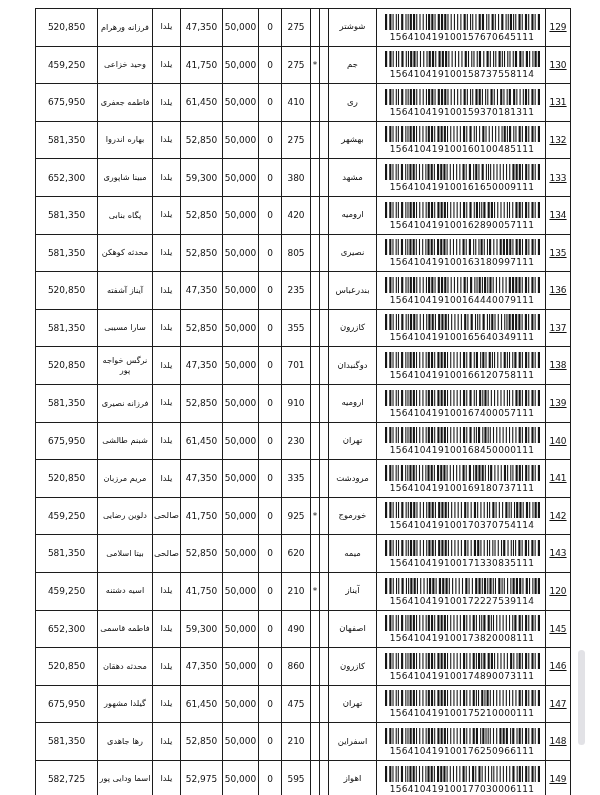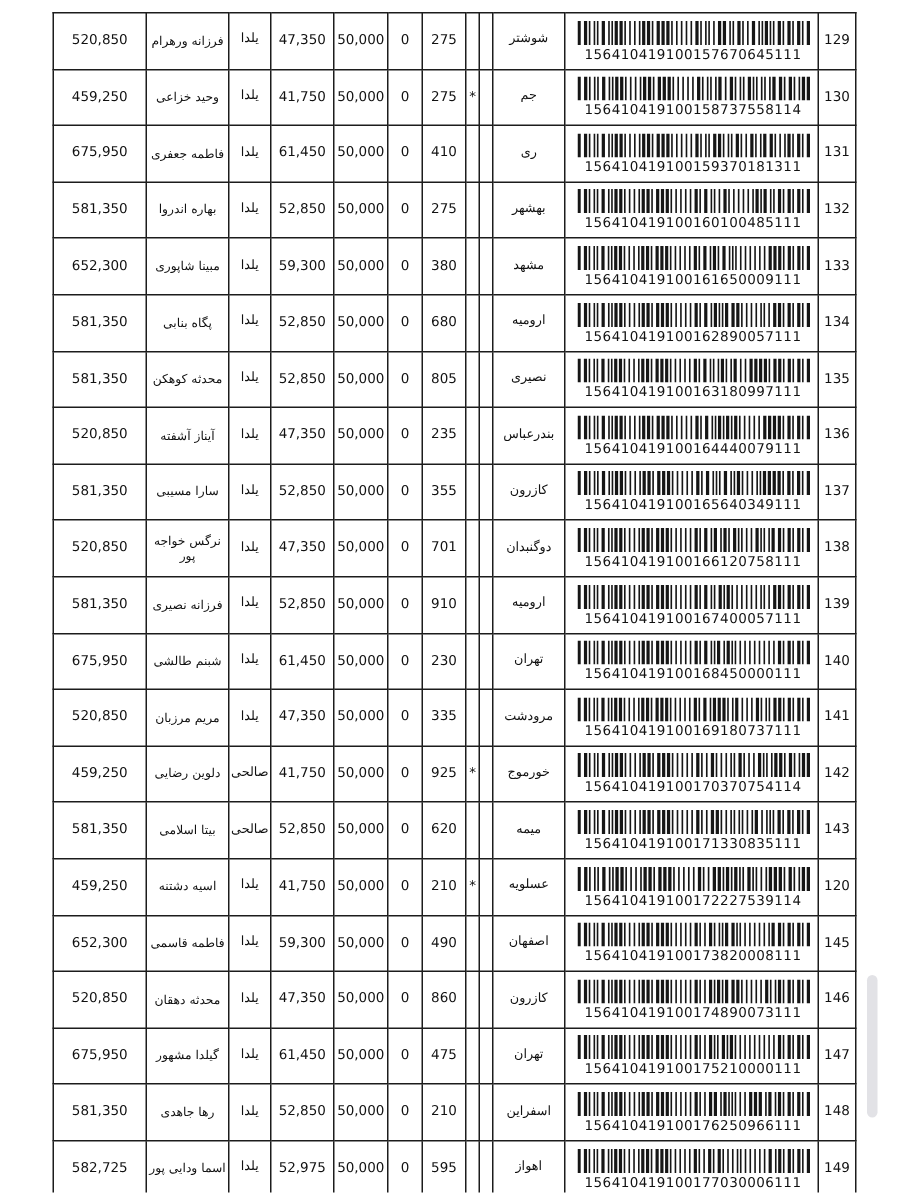--- a/index.html
+++ b/index.html
@@ -14,21 +14,21 @@
   td{
     border:1px solid #1c1c1c;
     padding:0 1px;height:33.6px;
     text-align:center;vertical-align:middle;
     font-size:9px;line-height:1.15;overflow:hidden;
   }
   td.num{font-size:9px;letter-spacing:0;}
   td.fa{font-size:8.5px;}
   td.name{font-size:8.2px;}
   td.flag{font-size:9px;}
-  td.rownum{font-size:9px;}
+  td.rownum{font-size:9px;text-decoration:underline;}
   td.bc{padding:2px 2px 1px 4px;margin-top:38px;}
   .bc-wrap{display:flex;flex-direction:column;align-items:center;justify-content:center;gap:2px;}
   .bc-wrap svg{width:155px;height:16px;display:block;}
   .bc-wrap svg rect{fill:#161616;}
   .bc-code{font-size:9px;letter-spacing:.3px;white-space:nowrap;}
   .scroll-thumb{
     position:absolute;left:578px;top:650px;width:7px;height:95px;
     border-radius:4px;background:#e2e2e6;
   }
 </style>
@@ -401,21 +401,21 @@
         </td>
         <td class="num rownum">133</td>
       </tr>
       <tr>
         <td class="num">581,350</td>
         <td class="fa name" dir="rtl">پگاه بنابی</td>
         <td class="fa" dir="rtl">يلدا</td>
         <td class="num">52,850</td>
         <td class="num">50,000</td>
         <td class="num">0</td>
-        <td class="num">680</td>
+        <td class="num">420</td>
         <td class="flag"></td>
         <td class="flag"></td>
         <td class="fa" dir="rtl">اروميه</td>
         <td class="bc">
           <div class="bc-wrap">
             <svg viewBox="0 0 145 18" preserveAspectRatio="none">
               <rect x="0" y="0" width="2" height="18"></rect>
               <rect x="4" y="0" width="2" height="18"></rect>
               <rect x="7" y="0" width="1" height="18"></rect>
               <rect x="10" y="0" width="1" height="18"></rect>
@@ -1104,21 +1104,21 @@
       <tr>
         <td class="num">459,250</td>
         <td class="fa name" dir="rtl">اسيه دشتنه</td>
         <td class="fa" dir="rtl">يلدا</td>
         <td class="num">41,750</td>
         <td class="num">50,000</td>
         <td class="num">0</td>
         <td class="num">210</td>
         <td class="flag">*</td>
         <td class="flag"></td>
-        <td class="fa" dir="rtl">عسلويه</td>
+        <td class="fa" dir="rtl">آيناز</td>
         <td class="bc">
           <div class="bc-wrap">
             <svg viewBox="0 0 141 18" preserveAspectRatio="none">
               <rect x="0" y="0" width="2" height="18"></rect>
               <rect x="4" y="0" width="2" height="18"></rect>
               <rect x="7" y="0" width="1" height="18"></rect>
               <rect x="10" y="0" width="1" height="18"></rect>
               <rect x="12" y="0" width="1" height="18"></rect>
               <rect x="15" y="0" width="2" height="18"></rect>
               <rect x="19" y="0" width="1" height="18"></rect>

